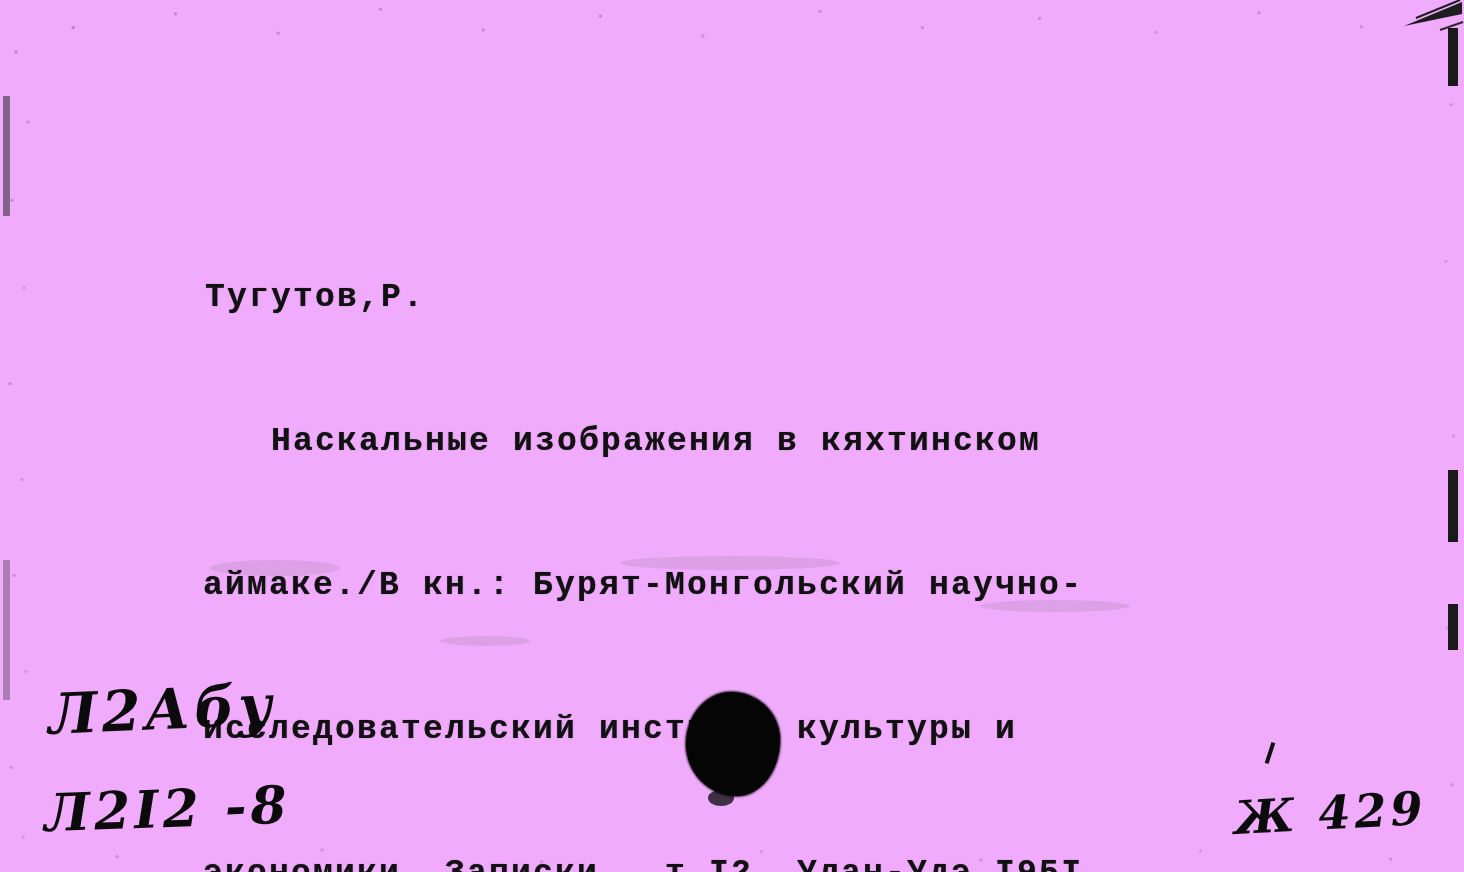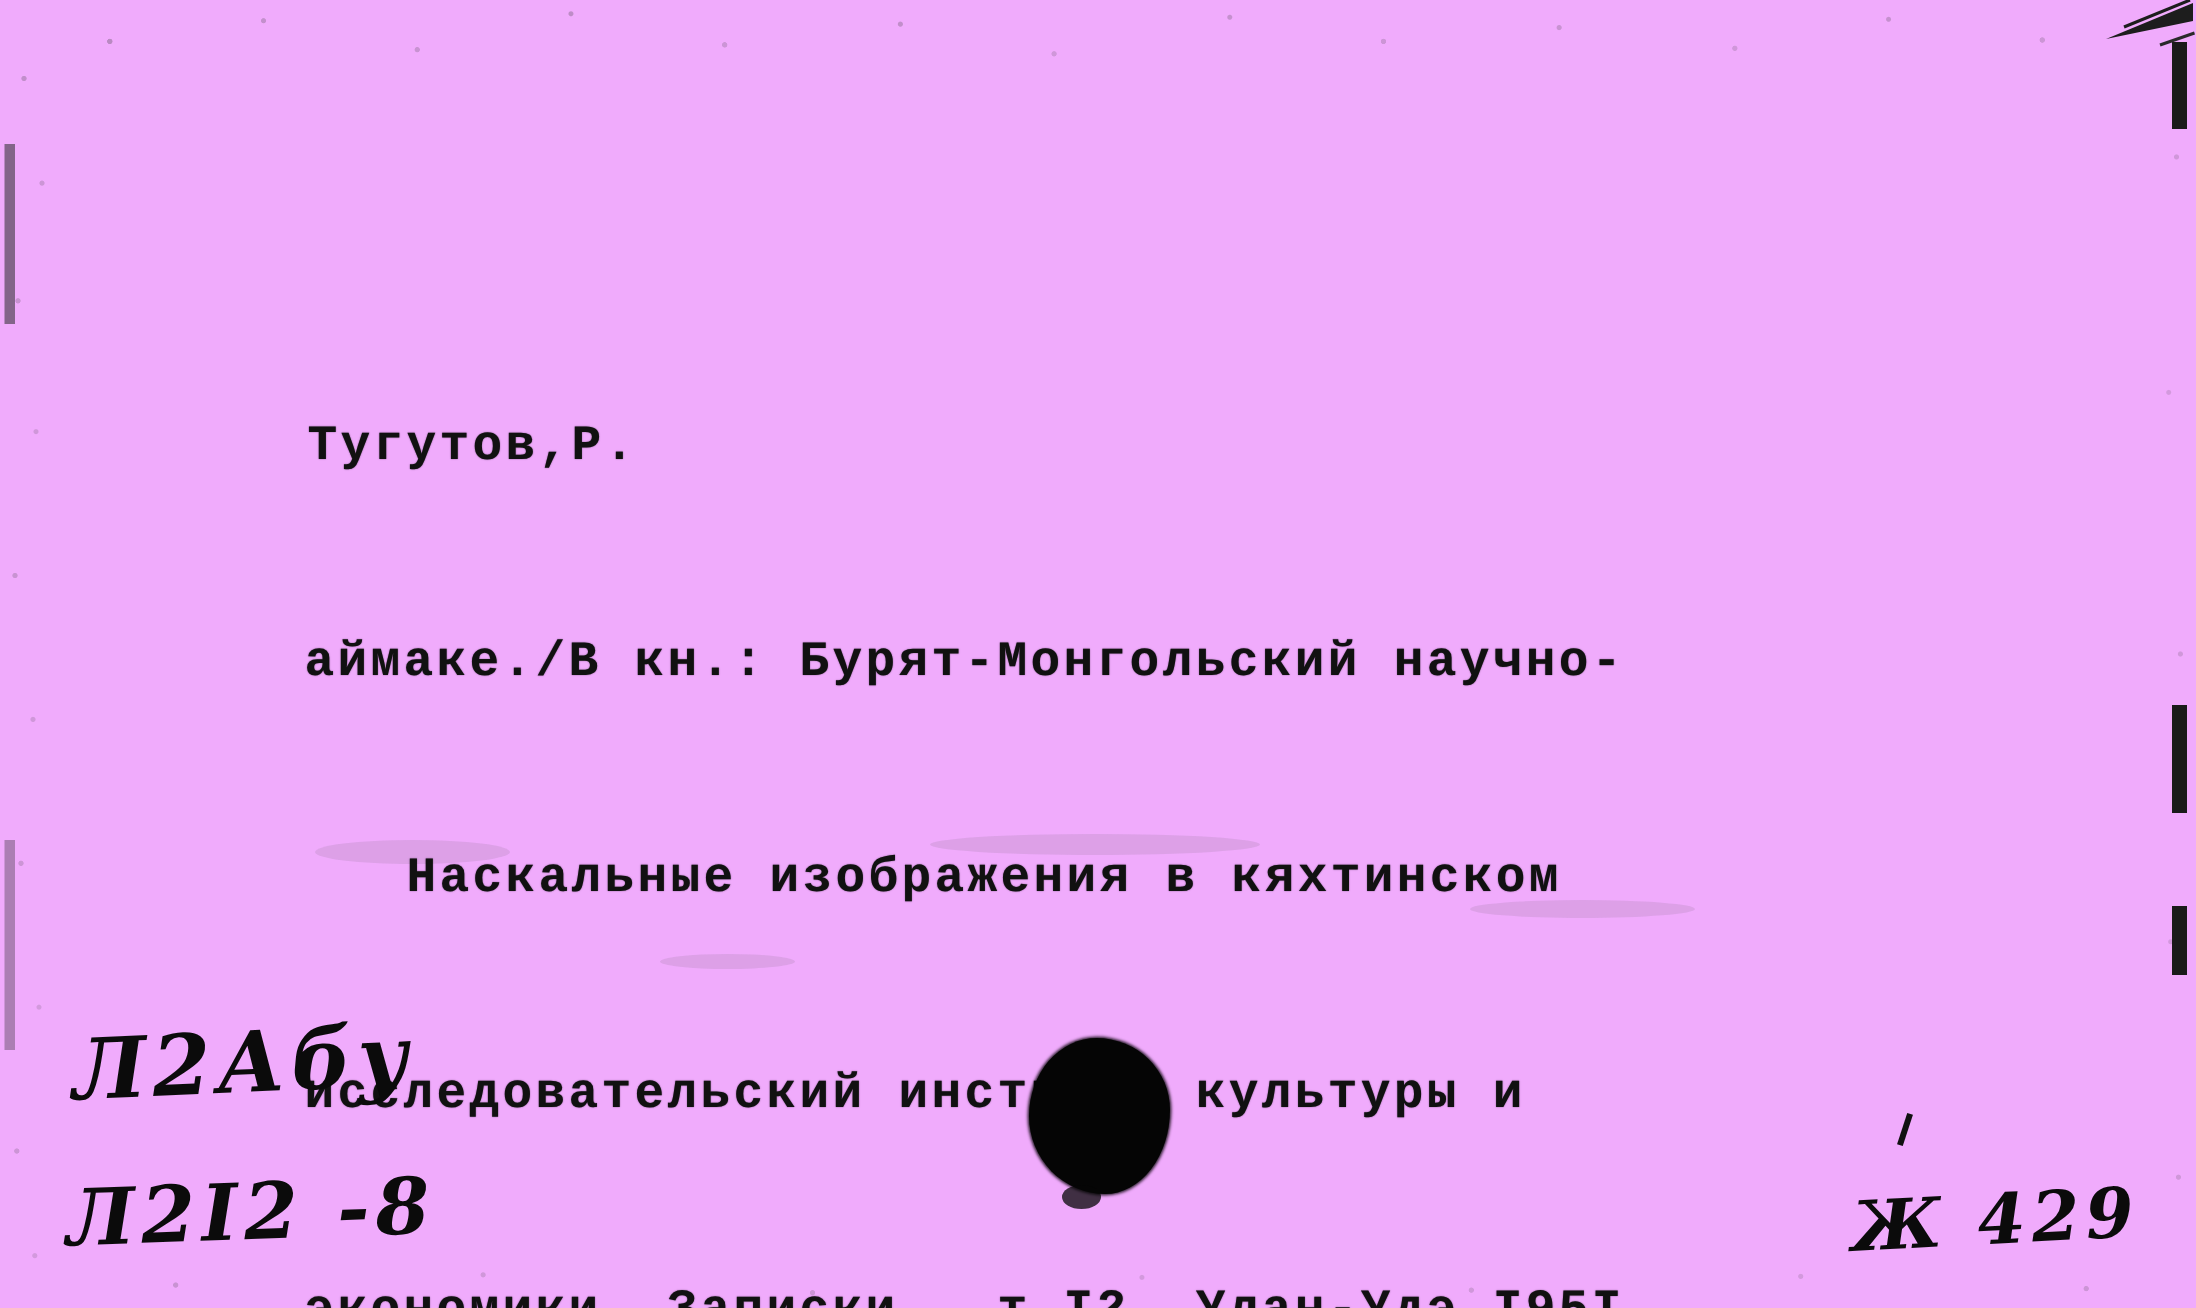--- a/index.html
+++ b/index.html
@@ -194,22 +194,22 @@
   <div class="edge-dark-left" style="top:96px;height:120px;opacity:0.55;"></div>
   <div class="edge-dark-left" style="top:560px;height:140px;opacity:0.35;"></div>
 
   <div class="smudge" style="left:210px;top:560px;width:130px;height:16px;"></div>
   <div class="smudge" style="left:620px;top:556px;width:220px;height:14px;"></div>
   <div class="smudge" style="left:980px;top:600px;width:150px;height:12px;"></div>
   <div class="smudge" style="left:440px;top:636px;width:90px;height:10px;"></div>
 
   <div id="typed">
     <span class="ln">Тугутов,Р.</span>
+    <span class="ln indent">Наскальные изображения в кяхтинском</span>
     <span class="ln hang">аймаке./В кн.: Бурят-Монгольский научно-</span>
-    <span class="ln indent">Наскальные изображения в кяхтинском</span>
     <span class="ln hang">исследовательский институт культуры и</span>
     <span class="ln hang">экономики. Записки...т.I2. Улан-Удэ,I95I.</span>
     
   </div>
 
   <div id="punch-hole"></div>
 
   <div class="handwriting" id="callnum-1">Л2Абу</div>
   <div class="handwriting" id="callnum-2">Л2I2 -8</div>
   <div class="handwriting" id="shelfmark">Ж 429</div>

